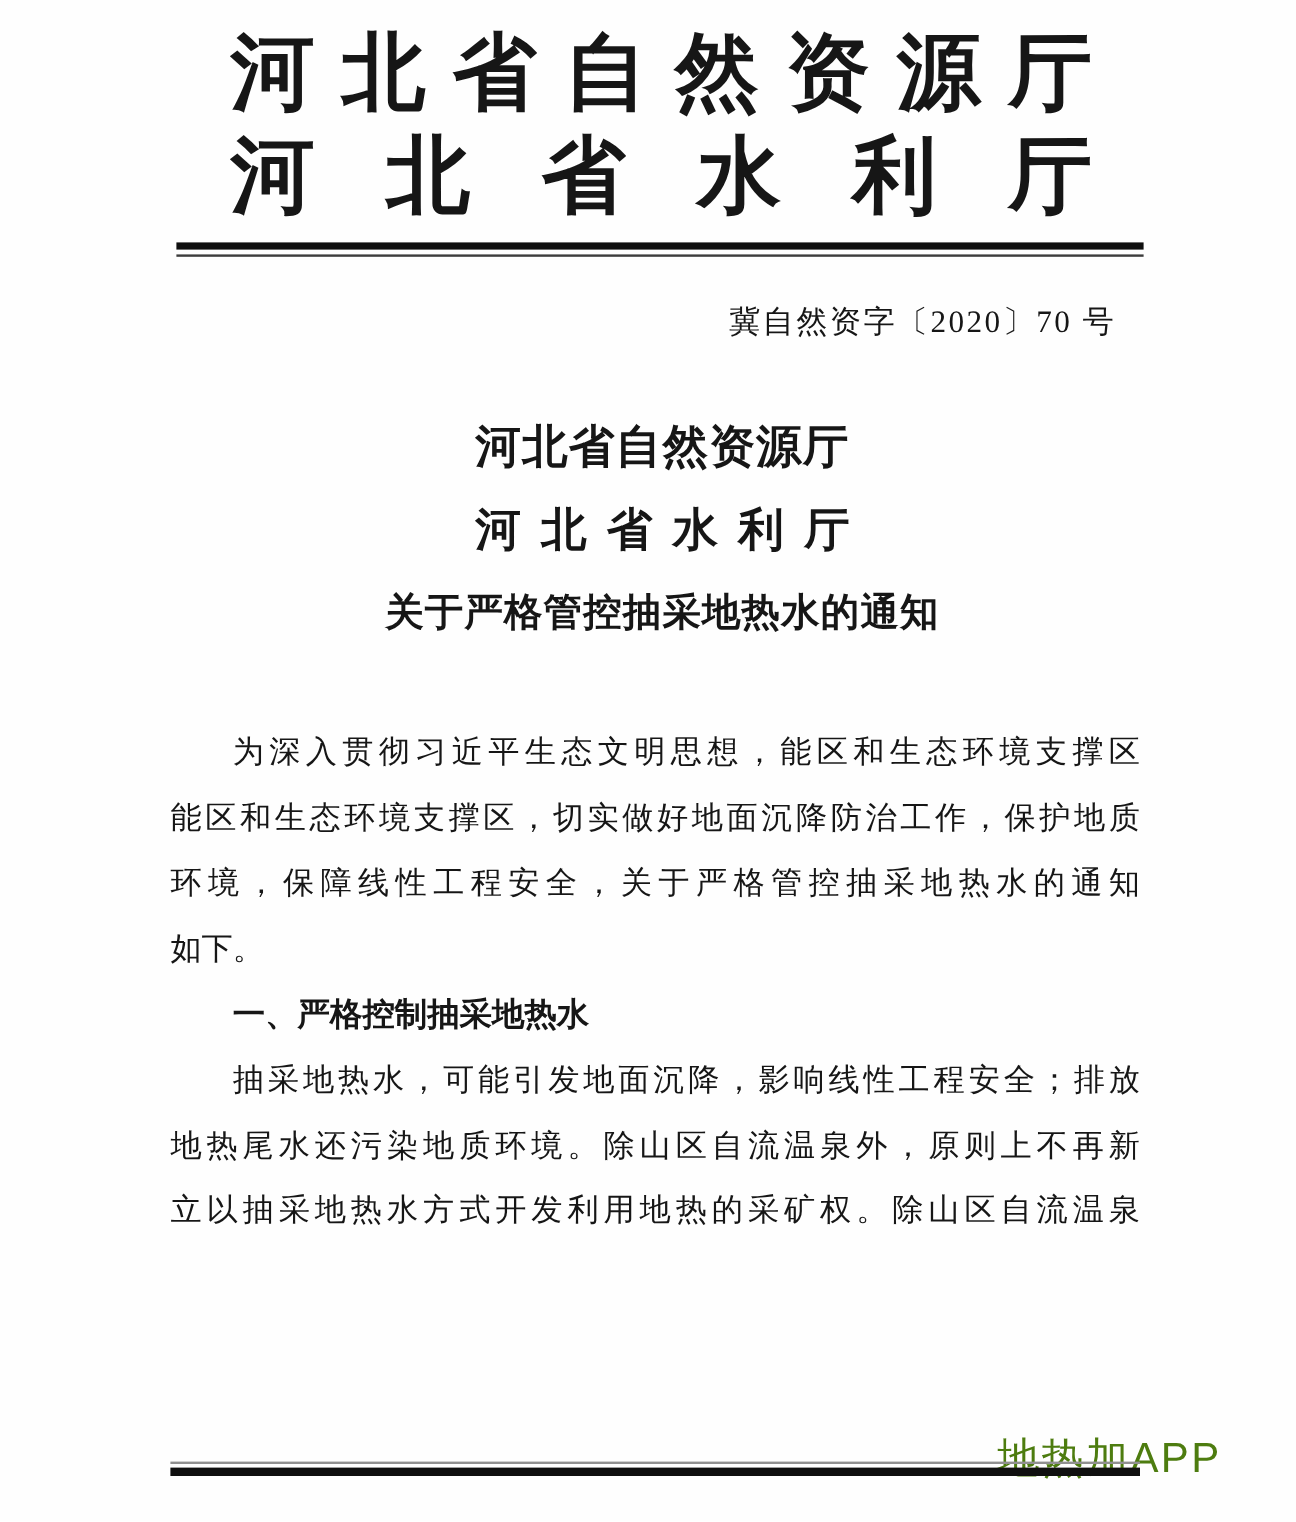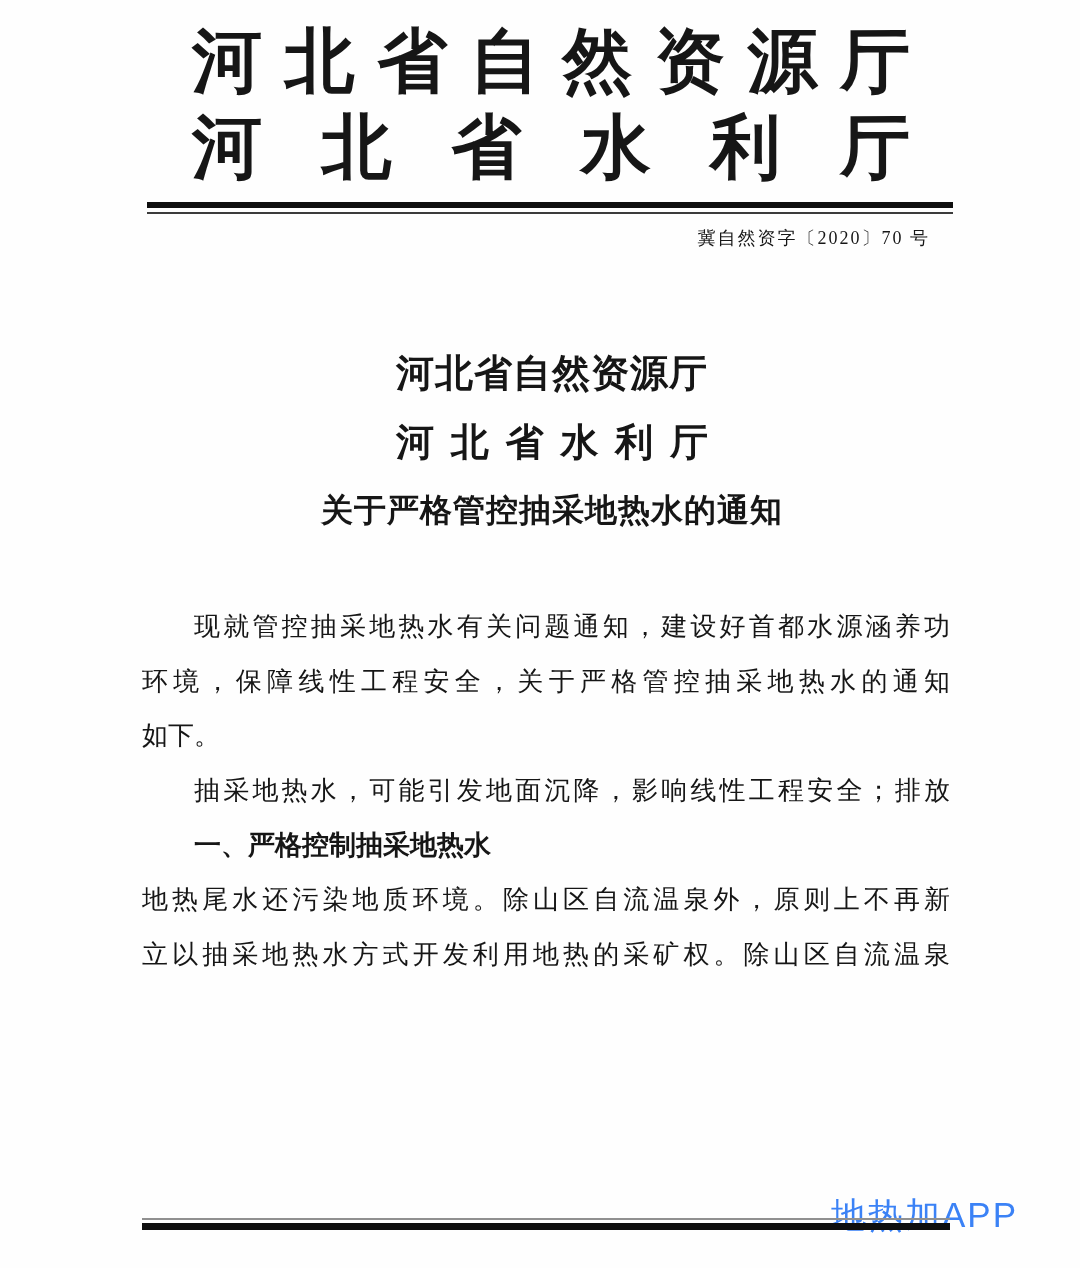--- a/index.html
+++ b/index.html
@@ -37,23 +37,23 @@
     top: 202px;
     width: 806px;
     height: 4px;
     border-top: 6px solid #0f0f0f;
     border-bottom: 2px solid #3c3c3c;
     z-index: 2;
   }
 
   .doc-number {
     position: absolute;
-    top: 226px;
+    top: 251px;
     right: 150px;
-    font-size: 18px;
+    font-size: 26px;
     letter-spacing: 2px;
     white-space: nowrap;
   }
 
   
   .title {
     position: absolute;
     top: 351px;
     left: 0;
     width: 100%;
@@ -90,21 +90,21 @@
     font-weight: bold;
     font-size: 27px;
   }
 
   .watermark {
     position: absolute;
     left: 831px;
     top: 1192px;
     font-size: 35px;
     letter-spacing: 2px;
-    color: #3b82f6;
+    color: #4d7c0f;
     font-family: "Liberation Sans", "DejaVu Sans", sans-serif;
     z-index: 1;
     white-space: nowrap;
   }
 
   
   .rule-bottom {
     position: absolute;
     left: 142px;
     top: 1218px;
@@ -152,25 +152,26 @@
         <span>北</span>
         <span>省</span>
         <span>水</span>
         <span>利</span>
         <span>厅</span>
       </div>
     <div class="title-3">关于严格管控抽采地热水的通知</div>
   </div>
 
   <main class="body-block">
-      <div class="line justify indent para-start">现就管控抽采地热水有关问题通知，建设好首都水源涵养功</div>
+      <div class="line justify indent para-start">为深入贯彻习近平生态文明思想，能区和生态环境支撑区</div>
+      <div class="line justify">能区和生态环境支撑区，切实做好地面沉降防治工作，保护地质</div>
       <div class="line justify">环境，保障线性工程安全，关于严格管控抽采地热水的通知</div>
       <div class="line">如下。</div>
+      <div class="line indent heading">一、严格控制抽采地热水</div>
       <div class="line justify indent">抽采地热水，可能引发地面沉降，影响线性工程安全；排放</div>
-      <div class="line indent heading">一、严格控制抽采地热水</div>
       <div class="line justify">地热尾水还污染地质环境。除山区自流温泉外，原则上不再新</div>
       <div class="line justify">立以抽采地热水方式开发利用地热的采矿权。除山区自流温泉</div>
     </main>
 
   <div class="watermark">地热加APP</div>
 
   <div class="rule-bottom"></div>
 
 </div>
 

